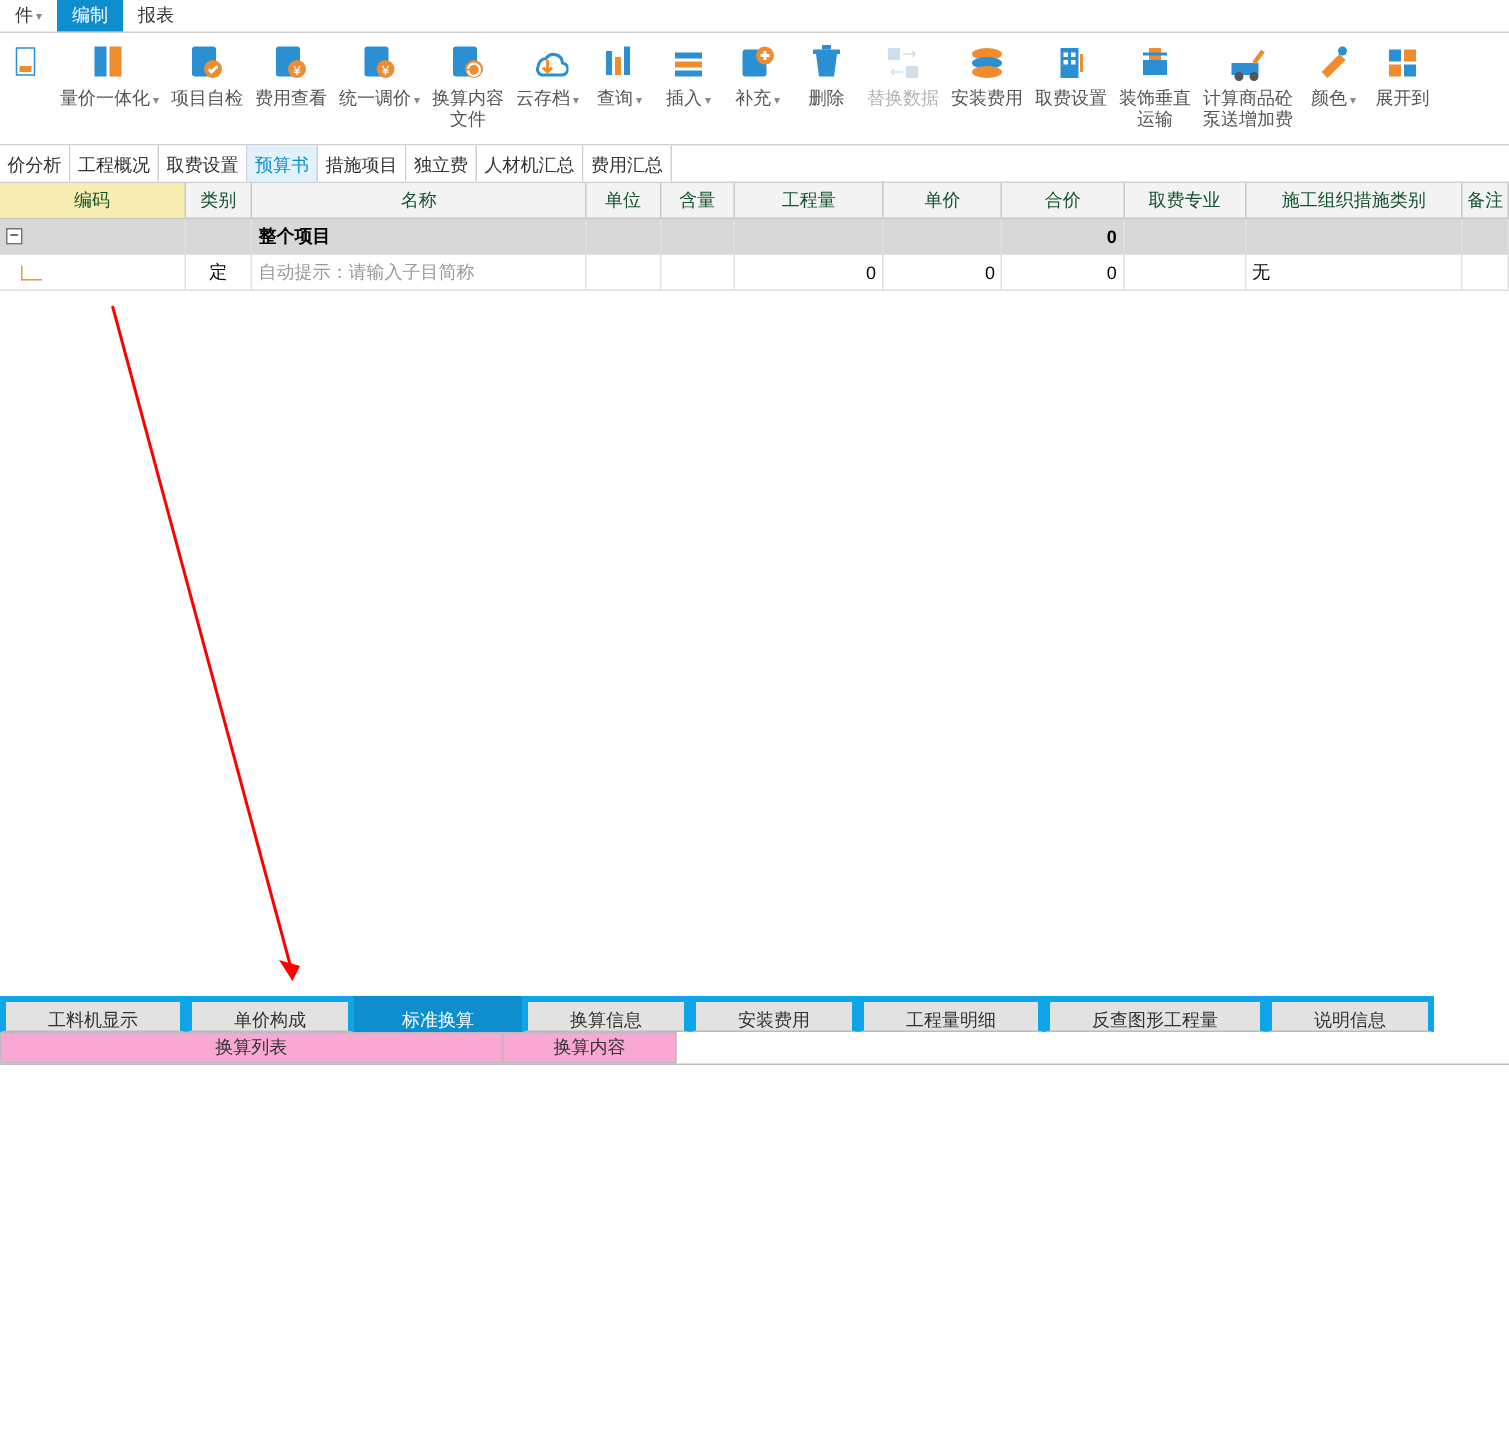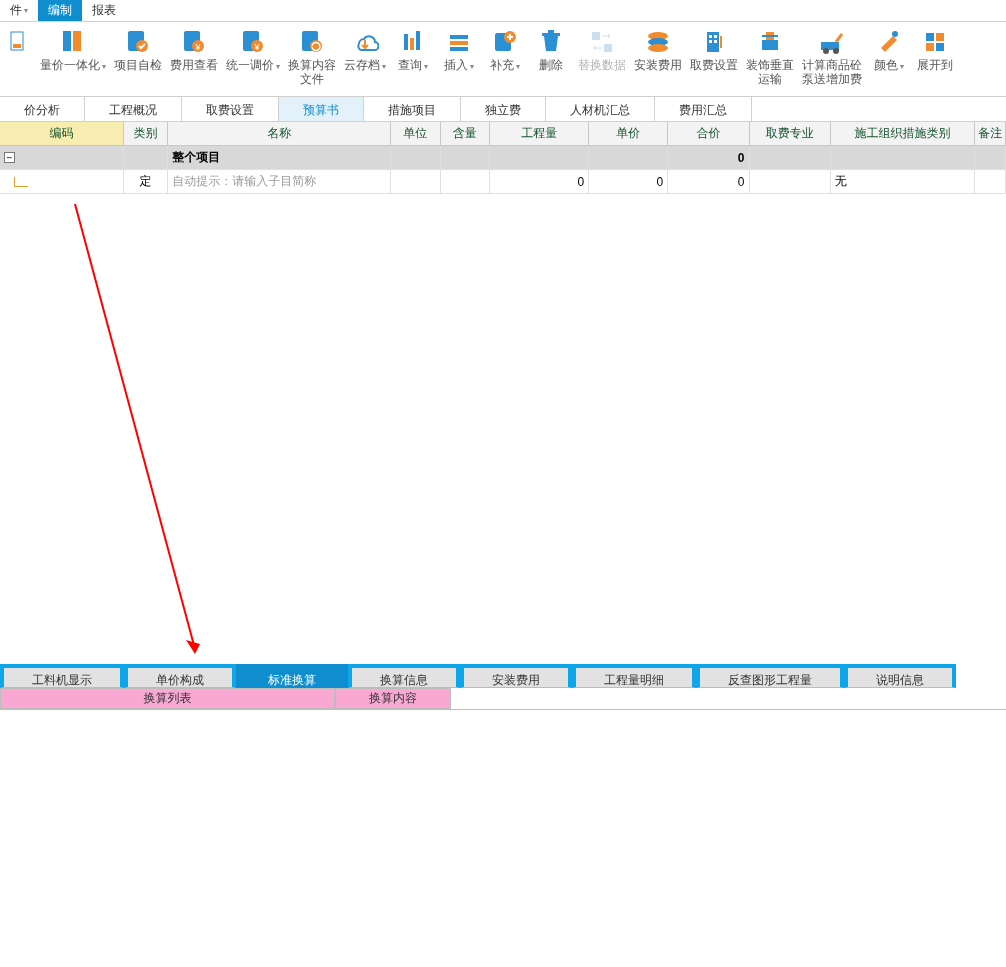--- a/index.html
+++ b/index.html
@@ -8,21 +8,21 @@
 .topbar-item { padding: 3px 10px; color: #333; cursor: pointer; display: flex; align-items: center; }
 .topbar-item.active { background: #0e8ecf; color: #fff; }
 .topbar-item.first { border-right: 0; }
 .ribbon { display: flex; background: #fff; border-bottom: 1px solid #d0d0d0; height: 75px; padding: 4px 0; }
 .ribbon-btn { display: flex; flex-direction: column; align-items: center; justify-content: flex-start; padding: 2px 4px; min-width: 46px; cursor: pointer; text-align: center; }
 .ribbon-btn.disabled{ opacity:0.45; }
 .ribbon-icon { width: 28px; height: 28px; margin-bottom: 2px; display: flex; align-items: center; justify-content: center; }
 .ribbon-label { font-size: 12px; color: #555; line-height: 14px; white-space: pre-wrap; text-align: center; }
 .drop-arrow { font-size: 8px; color: #888; margin-left: 2px; }
 .subtabs { display: flex; border-bottom: 1px solid #d0d0d0; height: 25px; }
-.subtab { padding: 5px 24px; border-right: 1px solid #d0d0d0; cursor: pointer; color: #333; background: #fff; }
+.subtab { padding: 5px 5px; border-right: 1px solid #d0d0d0; cursor: pointer; color: #333; background: #fff; }
 .subtab.active { background: #e3f1fa; color: #0e8ecf; }
 .grid-head { display: flex; background: #f3f3f3; border-bottom: 1px solid #c8c8c8; height: 24px; }
 .gh-cell { border-right: 1px solid #c8c8c8; display: flex; align-items: center; justify-content: center; font-size: 12px; color: #14532d; }
 .gh-cell.code { background: #f8edb1; }
 .grid-row { display: flex; height: 24px; border-bottom: 1px solid #e0e0e0; }
 .gr-cell { border-right: 1px solid #e0e0e0; display: flex; align-items: center; padding: 0 4px; font-size: 12px; overflow: hidden; }
 .gr-cell.right { justify-content: flex-end; }
 .proj-row { background: #d8d8d8; font-weight: bold; }
 .expand-box { width: 11px; height: 11px; border: 1px solid #777; display: inline-flex; align-items: center; justify-content: center; font-size: 10px; line-height: 10px; margin-right: 3px; background: #fff; color:#555; }
 .tree-icon { width: 14px; height: 10px; border-bottom: 1px solid #e0a030; border-left: 1px solid #e0a030; display: inline-block; margin-left: 10px; }

